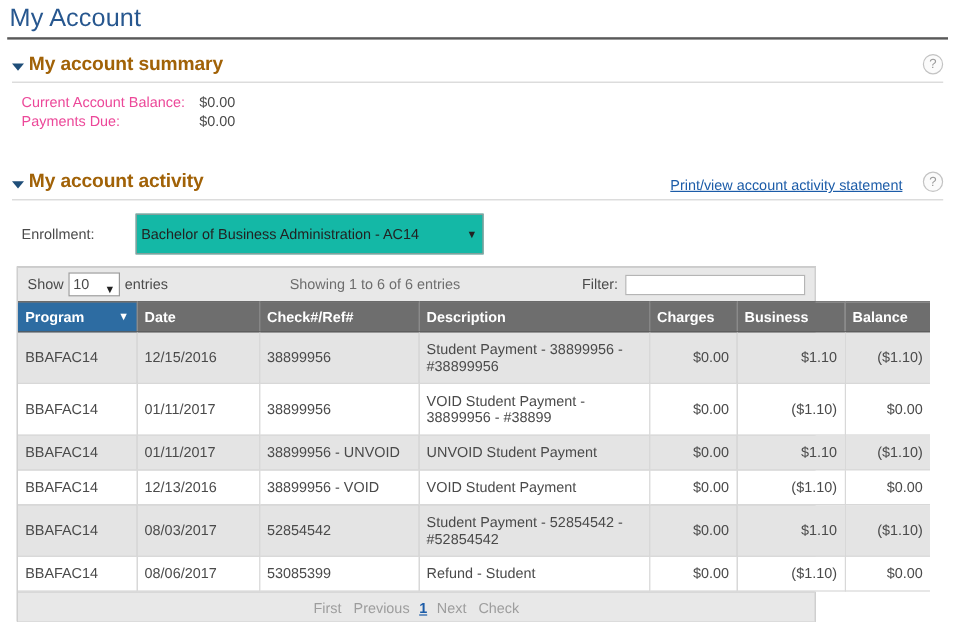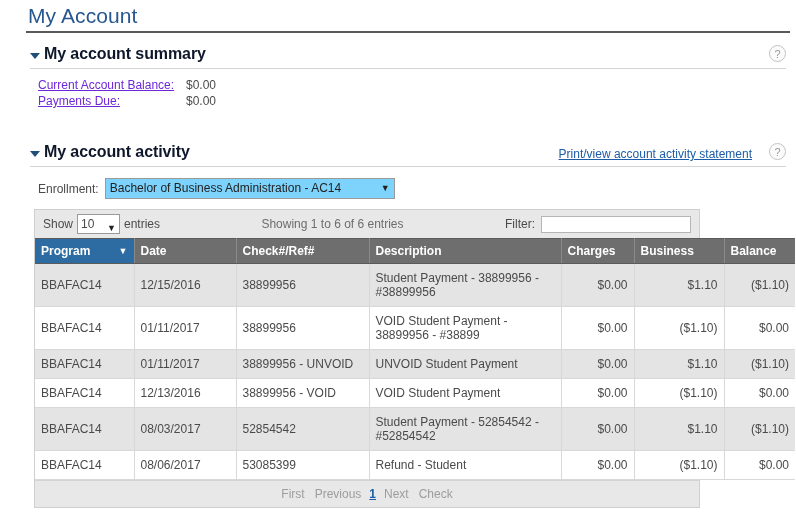--- a/index.html
+++ b/index.html
@@ -15,21 +15,20 @@
     color: #333333;
     overflow: hidden;
     position: relative;
   }
 
   .page {
     width: 796px;
     height: 518px;
     box-sizing: border-box;
     position: relative;
-    padding-left: 20px;
   }
 
   
   .page-title {
     font-size: 21px;
     color: #27578f;
     font-weight: normal;
     padding: 4px 0 3px 8px;
     letter-spacing: 0.1px;
   }
@@ -59,21 +58,21 @@
     border-right: 5px solid transparent;
     border-top: 6px solid #1f4e79;
     margin-right: 4px;
     position: relative;
     top: 2px;
     cursor: pointer;
   }
   .section-title {
     font-size: 16px;
     font-weight: bold;
-    color: #0f172a;
+    color: #a16207;
     letter-spacing: -0.1px;
   }
   .help-icon {
     position: absolute;
     right: 0px;
     top: 12px;
     width: 17px;
     height: 17px;
     border-radius: 50%;
     border: 1px solid #c3c3c3;
@@ -90,22 +89,21 @@
   .summary-rows {
     padding: 8px 0 0 8px;
   }
   .summary-row {
     display: flex;
     line-height: 16px;
     font-size: 12px;
   }
   .summary-label {
     width: 148px;
-    color: #6d28d9;
-    text-decoration: underline;
+    color: #ec4899;
     cursor: pointer;
   }
   .summary-value {
     color: #4a4a4a;
   }
 
   
   .print-link {
     position: absolute;
     right: 34px;
@@ -122,31 +120,32 @@
     align-items: center;
     padding: 11px 0 10px 8px;
     font-size: 12px;
   }
   .enrollment-label {
     color: #4a4a4a;
     margin-right: 6px;
   }
   .select-box {
     border: 1px solid #9a9a9a;
-    background: #7dd3fc;
-    height: 21px;
+    background: #14b8a6;
+    height: 34px;
     line-height: 19px;
     font-size: 12px;
     color: #222;
     padding: 0 4px;
     display: flex;
     align-items: center;
     min-width: 290px;
     box-sizing: border-box;
     cursor: pointer;
+    margin-left: 28px;
   }
   .select-box .sel-text {
     flex: 1;
     white-space: nowrap;
   }
   .caret {
     font-size: 9px;
     color: #222;
     margin-left: 10px;
     line-height: 1;

